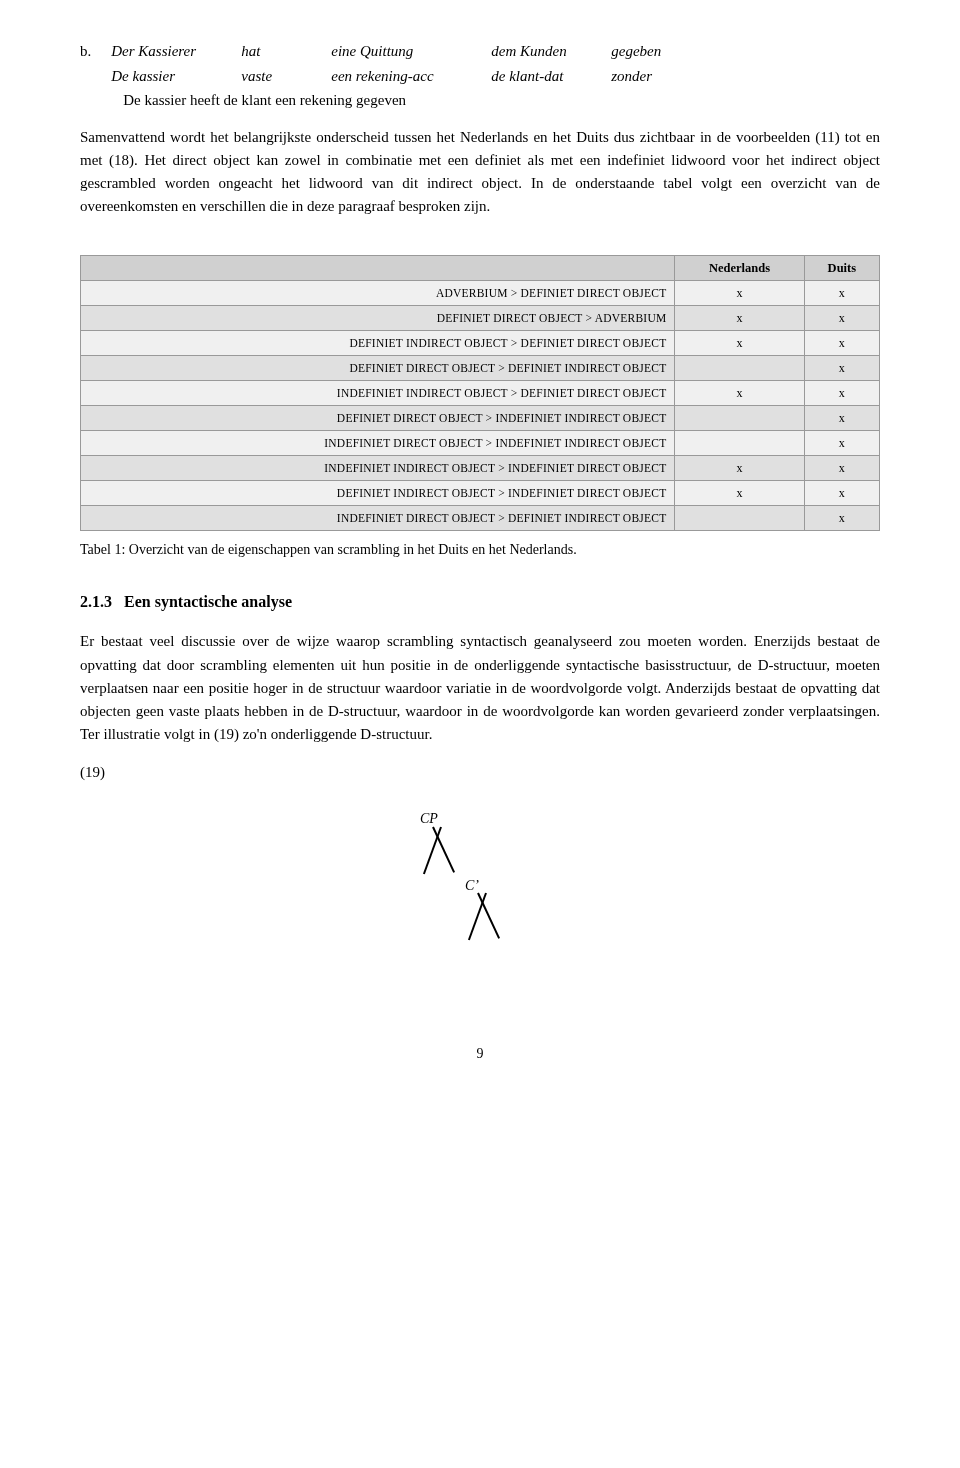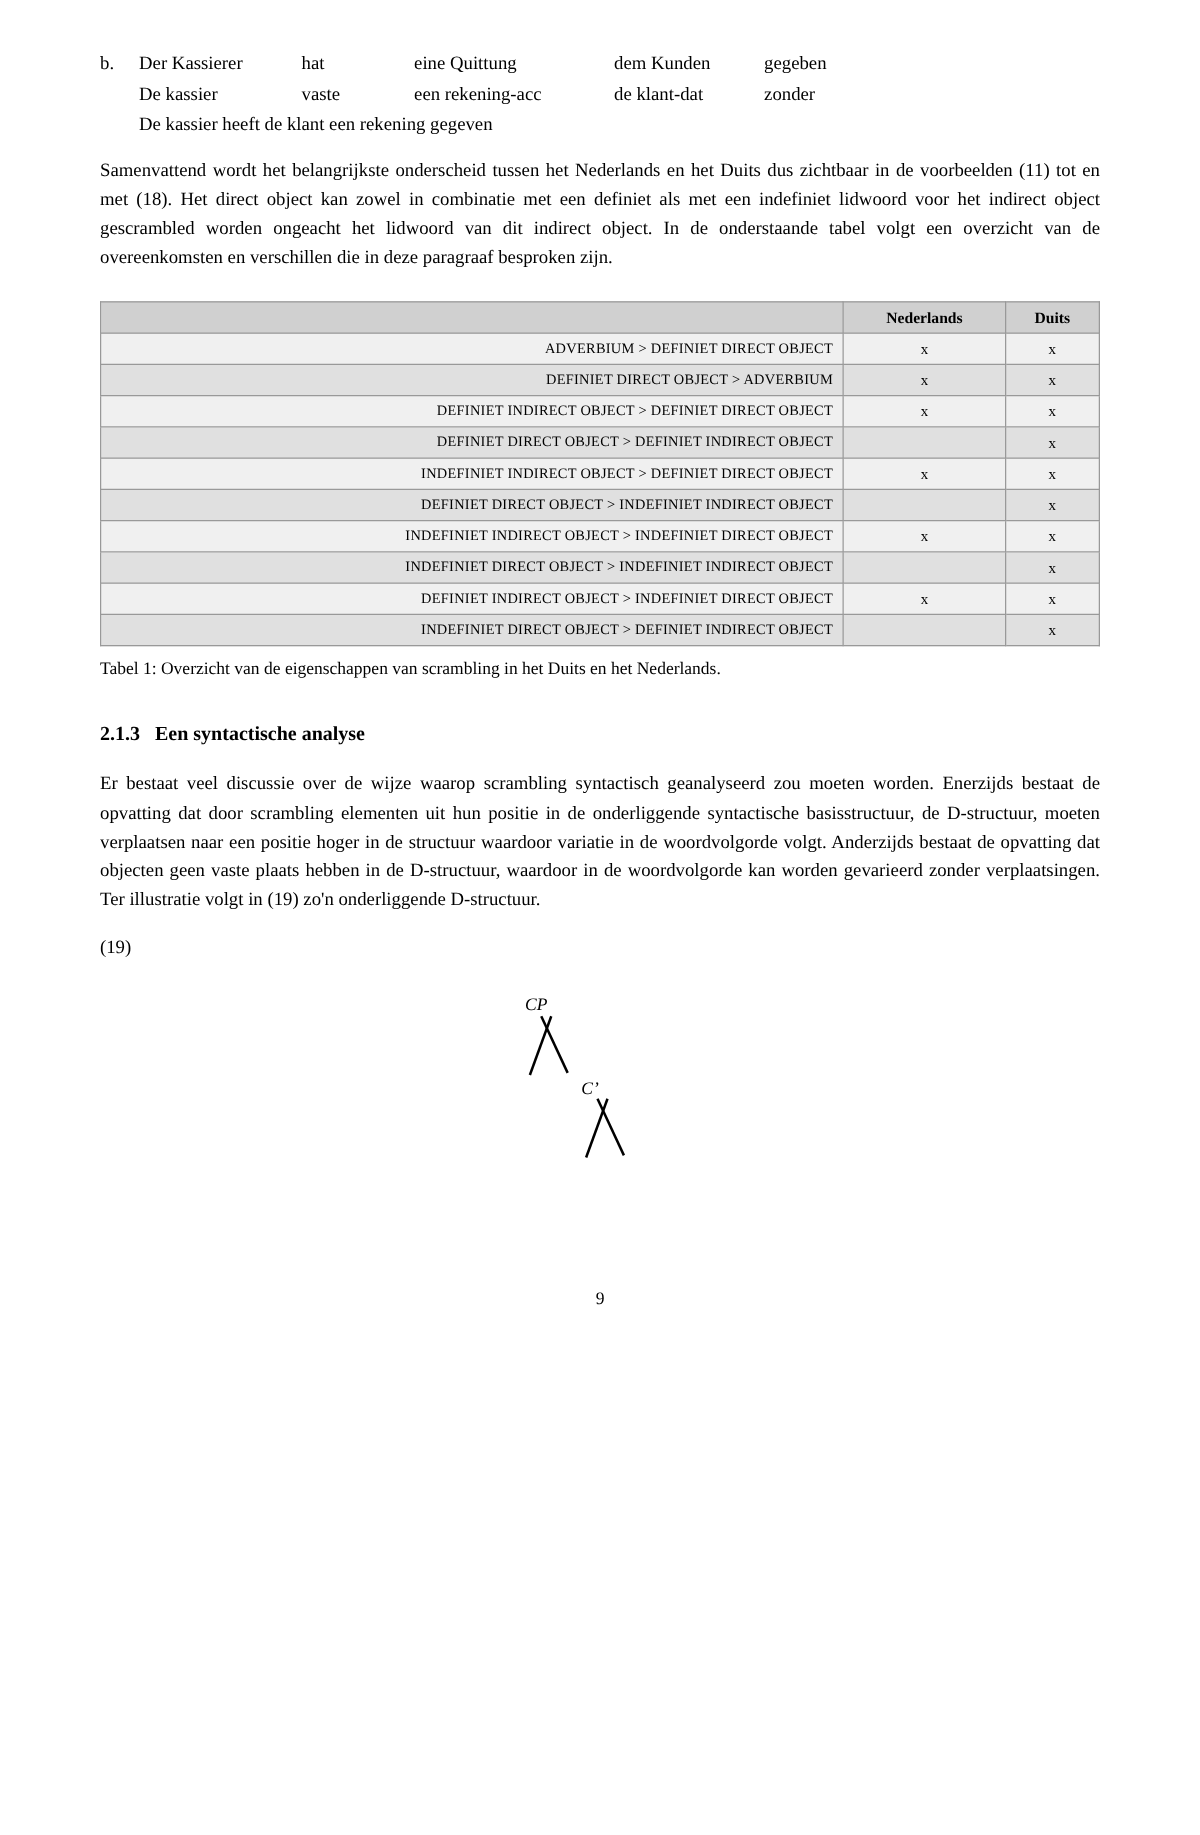--- a/index.html
+++ b/index.html
@@ -23,45 +23,46 @@
       font-size: 15px;
       white-space: nowrap;
     }
     .section-b-content {
       flex: 1;
     }
     .line-block {
       display: flex;
       gap: 0;
       margin-bottom: 2px;
+      font-style: italic;
     }
     .col1 { width: 130px; font-size: 15px; }
     .col2 { width: 90px; font-size: 15px; }
     .col3 { width: 160px; font-size: 15px; }
     .col4 { width: 120px; font-size: 15px; }
     .col5 { font-size: 15px; }
 
     .indent-line {
-      margin-left: 0;
+      margin-left: 12px;
       margin-bottom: 4px;
       font-size: 15px;
     }
 
     .paragraph {
       text-align: justify;
       margin-bottom: 14px;
       font-size: 15px;
       line-height: 1.55;
     }
 
     
     .data-table {
       width: 100%;
       border-collapse: collapse;
-      margin-top: 22px;
+      margin-top: 36px;
       margin-bottom: 8px;
       font-size: 12.5px;
     }
     .data-table th {
       border: 1px solid #999;
       background: #d0d0d0;
       padding: 3px 8px;
       text-align: center;
       font-weight: bold;
       font-size: 12.5px;
@@ -185,27 +186,27 @@
         <td class="row-label">INDEFINIET INDIRECT OBJECT &gt; DEFINIET DIRECT OBJECT</td>
         <td class="center">x</td>
         <td class="center">x</td>
       </tr>
       <tr>
         <td class="row-label">DEFINIET DIRECT OBJECT &gt; INDEFINIET INDIRECT OBJECT</td>
         <td class="center"></td>
         <td class="center">x</td>
       </tr>
       <tr>
+        <td class="row-label">INDEFINIET DIRECT OBJECT &gt; INDEFINIET INDIRECT OBJECT</td>
+        <td class="center"></td>
+        <td class="center">x</td>
+      </tr>
+      <tr>
         <td class="row-label">INDEFINIET INDIRECT OBJECT &gt; INDEFINIET DIRECT OBJECT</td>
         <td class="center">x</td>
-        <td class="center">x</td>
-      </tr>
-      <tr>
-        <td class="row-label">INDEFINIET DIRECT OBJECT &gt; INDEFINIET INDIRECT OBJECT</td>
-        <td class="center"></td>
         <td class="center">x</td>
       </tr>
       <tr>
         <td class="row-label">DEFINIET INDIRECT OBJECT &gt; INDEFINIET DIRECT OBJECT</td>
         <td class="center">x</td>
         <td class="center">x</td>
       </tr>
       <tr>
         <td class="row-label">INDEFINIET DIRECT OBJECT &gt; DEFINIET INDIRECT OBJECT</td>
         <td class="center"></td>

